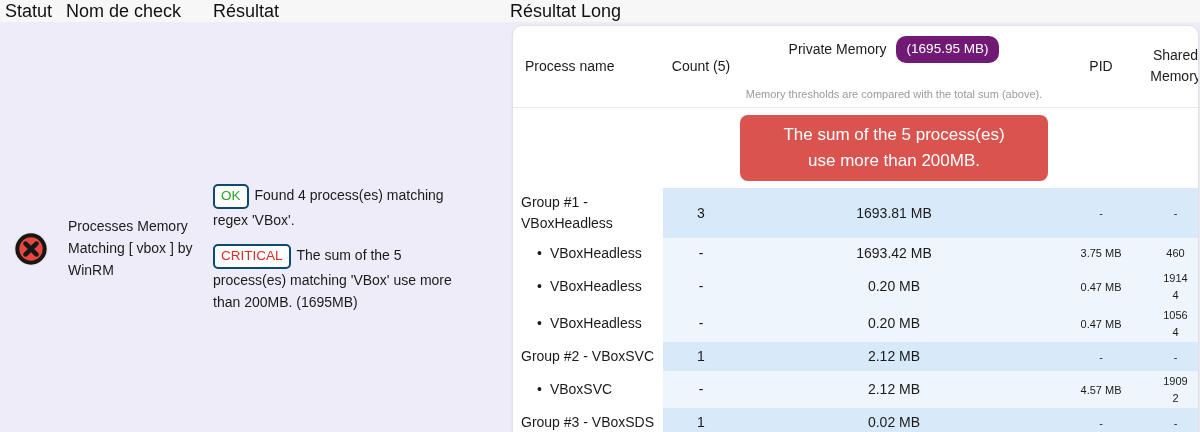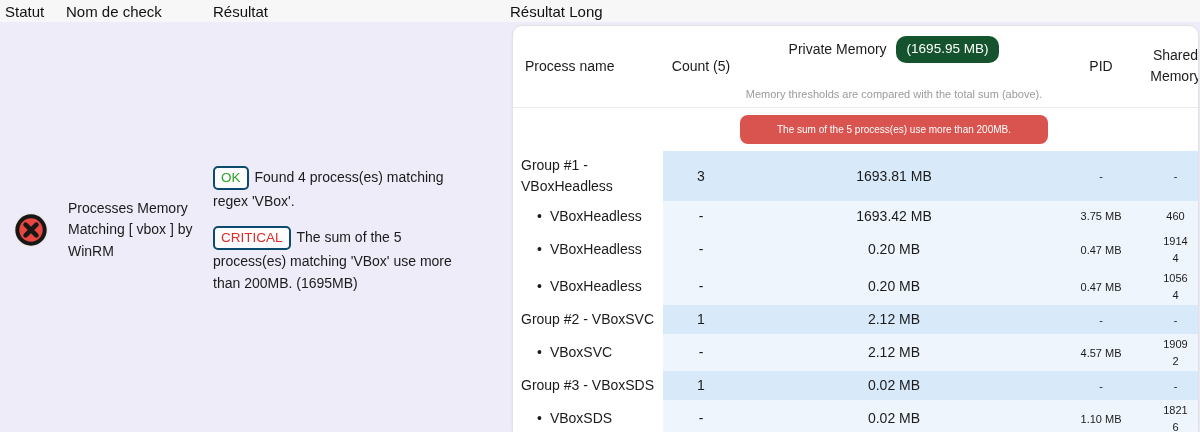--- a/index.html
+++ b/index.html
@@ -7,21 +7,21 @@
   body {
     width:1200px; height:432px; overflow:hidden;
     background:#edecf8;
     font-family:"Liberation Sans", sans-serif;
     color:#1b1b1b;
   }
   
   .topbar {
     display:grid; grid-template-columns:62px 147px 295px 1fr;
     background:#f7f7f7; height:22px; align-items:center;
-    font-size:15px; color:#111;
+    font-size:18px; color:#111;
   }
   .topbar .col0 { padding-left:5px; }
   .topbar .col1 { padding-left:4px; }
   .topbar .col2 { padding-left:4px; }
   .topbar .col3 { padding-left:6px; }
 
   
   .row-content {
     display:grid; grid-template-columns:62px 147px 295px 1fr;
     height:410px;
@@ -54,29 +54,29 @@
 
   .thead { min-height:74px; border-bottom:1px solid #ececec; }
   .th {
     display:flex; align-items:center; justify-content:center;
     text-align:center; font-size:14px; line-height:1.5; padding:4px 8px;
   }
   .th-name { justify-content:flex-start; padding-left:12px; text-align:left; }
   .th-private { flex-direction:column; gap:23px; padding-top:10px; }
   .priv-line { display:flex; align-items:center; justify-content:center; gap:9px; }
   .red-badge {
-    background:#14532d; color:#fff; border-radius:10px;
+    background:#701a75; color:#fff; border-radius:10px;
     padding:3px 11px 4px; font-size:13.5px; white-space:nowrap;
   }
   .note { font-size:11px; color:#9b9b9b; white-space:nowrap; }
 
   .banner-row-cell { display:flex; align-items:center; padding:7px 1px; }
   .alert-banner {
     flex:1; background:#d9534f; color:#fff; border-radius:8px;
-    padding:7px 30px; text-align:center; font-size:10px; line-height:1.55;
+    padding:7px 30px; text-align:center; font-size:17px; line-height:1.55;
   }
 
   .trow { display:grid; grid-template-columns:150px 76px 310px 104px 45px; }
   .td {
     display:flex; align-items:center; justify-content:center;
     font-size:14px; line-height:1.5; padding:2px 4px;
   }
   .td-name {
     background:#fff; justify-content:flex-start;
     padding:4px 6px 4px 8px; text-align:left;

